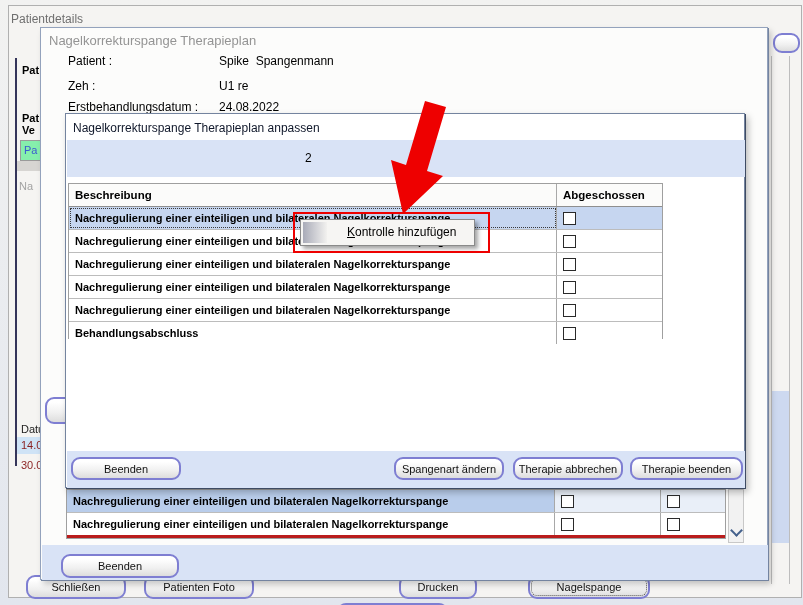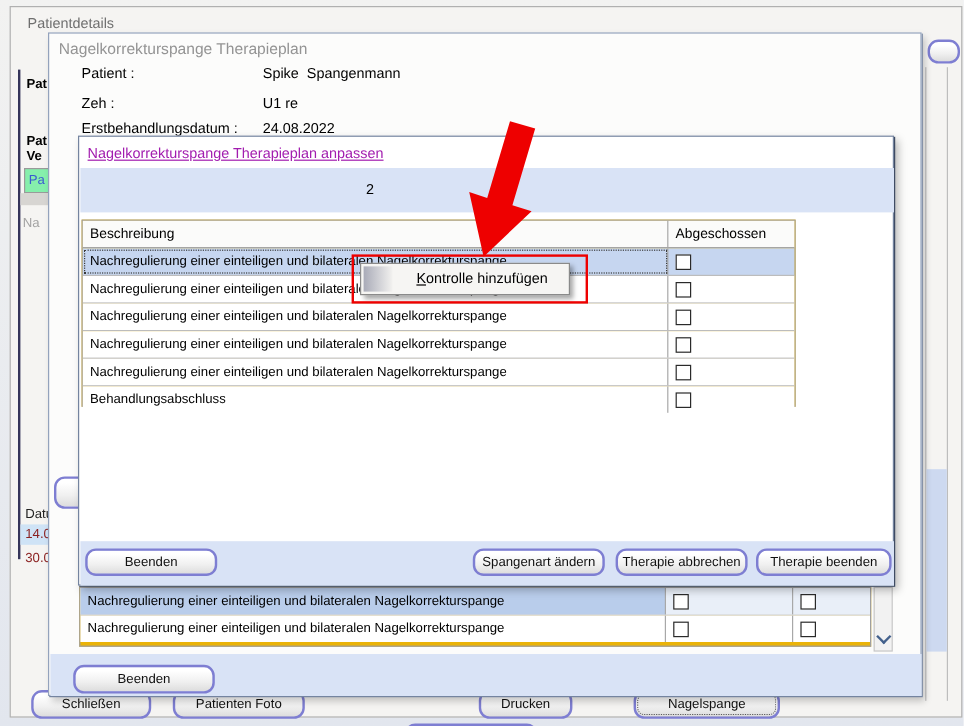--- a/index.html
+++ b/index.html
@@ -11,36 +11,36 @@
 
   
   #patient-window{left:8px;top:5px;width:794px;height:593px;background:#f5f4f2;border:1px solid #b0b0b0;}
   #outer-dialog{left:40px;top:27px;width:728px;height:553px;background:#fcfcfb;border:1px solid #93a2bc;
                 box-shadow:1px 1px 0 #7484a0,3px 4px 6px rgba(0,0,0,.22);}
   #inner-dialog{left:65px;top:113px;width:680px;height:375px;background:#ffffff;border:1px solid #74849f;
                 box-shadow:1px 1px 0 #3e4b63,3px 4px 7px rgba(0,0,0,.28);}
 
   .win-title{font-size:12px;color:#6f6f6f;}
   .dlg-title{font-size:13px;color:#949494;}
-  .dlg-title2{font-size:12px;color:#a21caf;text-decoration:underline;}
+  .dlg-title2{font-size:12px;color:#0f172a;}
 
   .bluebar{background:#d9e3f6;}
 
   
   .btn{position:absolute;box-sizing:border-box;border:2px solid #7e7ed2;border-radius:9px;
        background:linear-gradient(#ffffff 15%,#f0f0f0 60%,#dddddd);
        font-family:"Liberation Sans",sans-serif;font-size:11px;color:#111;
        display:flex;align-items:center;justify-content:center;padding:0;white-space:nowrap;cursor:default;}
   .btn.focus::after{content:"";position:absolute;inset:1px;border:1px dotted #5a5a5a;border-radius:6px;}
 
   
   .checkbox{display:inline-block;box-sizing:border-box;width:13px;height:13px;background:#fff;border:1px solid #2a2a2a;}
 
   
-  .tbl{border:1px solid #9f9f9f;background:#eab308;}
+  .tbl{border:1px solid #9f9f9f;background:#b91c1c;font-weight:bold;}
   .trow,.thead{display:flex;}
   .thead{height:22px;background:#fbfbfa;border-bottom:1px solid #8f8f8f;}
   .trow{height:22px;border-bottom:1px solid #bcbcbc;background:#fff;}
   .trow:last-child{border-bottom:none;}
   .th,.td{box-sizing:border-box;overflow:hidden;display:flex;align-items:center;}
   .c1{width:488px;border-right:1px solid #a8a8a8;padding-left:6px;}
   .c2{width:105px;padding-left:6px;}
   .c3{width:65px;border-left:1px solid #a8a8a8;padding-left:6px;}
   .th{font-size:11.5px;color:#000;}
   .cell-text{font-size:11px;color:#000;white-space:nowrap;overflow:hidden;}
@@ -65,21 +65,21 @@
 
   .frag-bold{font-weight:bold;font-size:11px;color:#000;line-height:12px;}
   .grayline{background:#bdbdbd;}
 </style>
 </head>
 <body>
 
 <div id="stage">
 
   <div class="abs" id="patient-window">
-    <div class="abs win-title nowrap" style="left:2px;top:6px;margin-left:12px;">Patientdetails</div>
+    <div class="abs win-title nowrap" style="left:2px;top:6px;">Patientdetails</div>
 
     <div class="abs" style="left:6px;top:52px;width:2px;height:408px;background:#35355a;"></div>
     <div class="abs frag-bold" style="left:13px;top:58px;">Pat</div>
     <div class="abs frag-bold" style="left:13px;top:106px;">Pat</div>
     <div class="abs frag-bold" style="left:13px;top:118px;">Ve</div>
     <div class="abs" style="left:11px;top:134px;width:21px;height:21px;background:#86efac;border:1px solid #9a9a9a;border-right:none;
          font-size:11px;color:#3b5bd0;padding:3px 0 0 3px;">Pa</div>
     <div class="abs" style="left:8px;top:155px;width:24px;height:10px;background:#d7d5d2;"></div>
     <div class="abs" style="left:10px;top:174px;font-size:11px;color:#a3a3a3;">Na</div>
 

